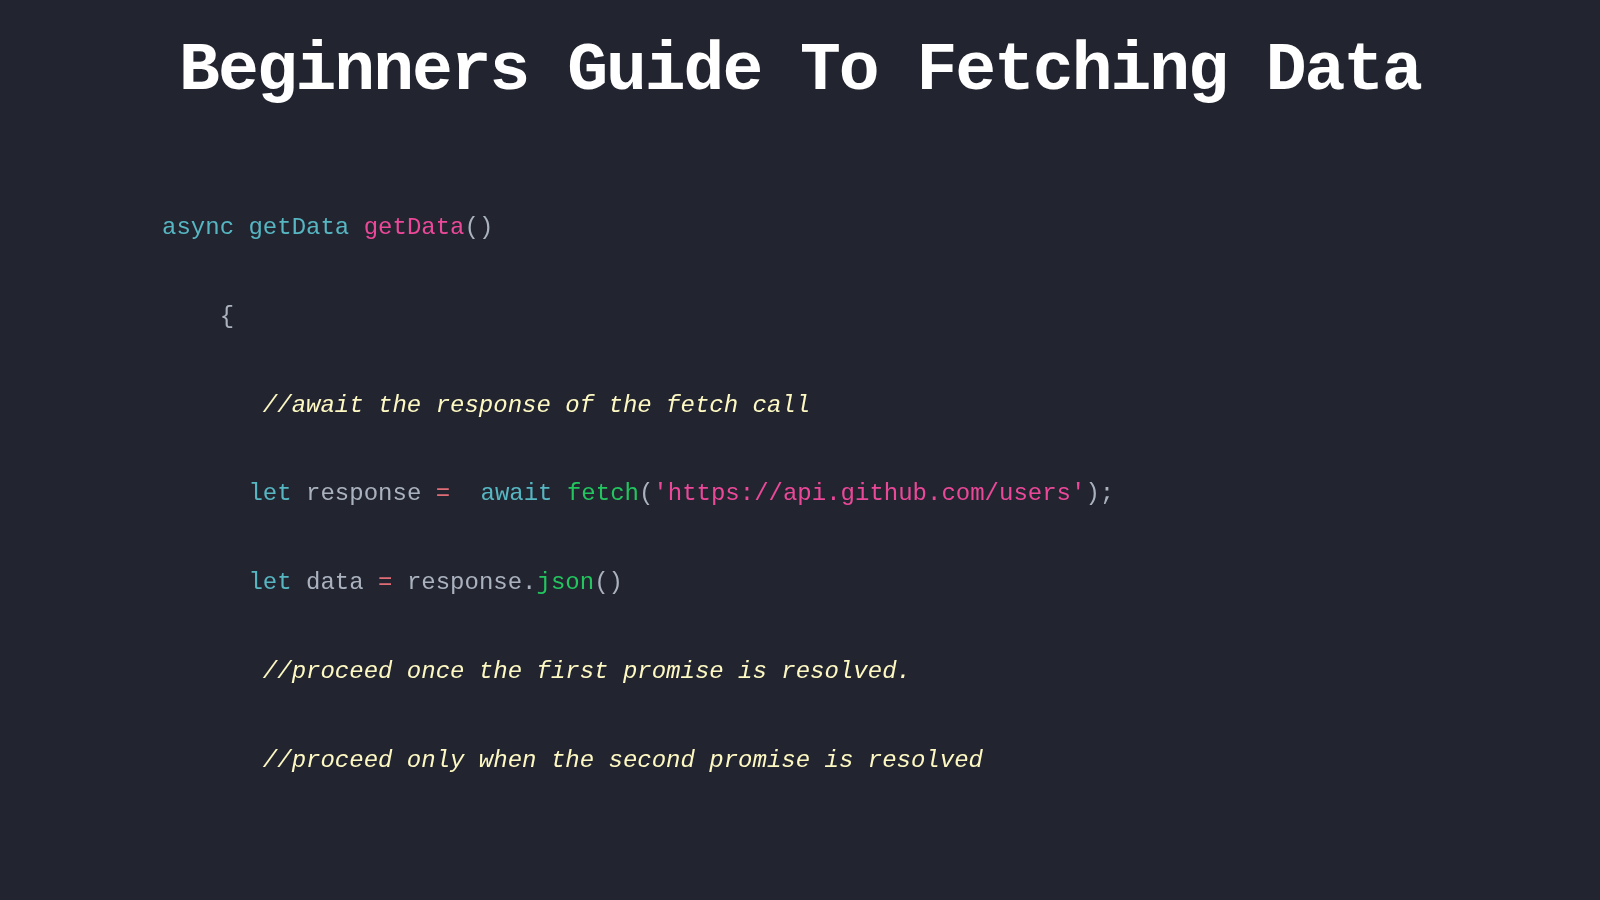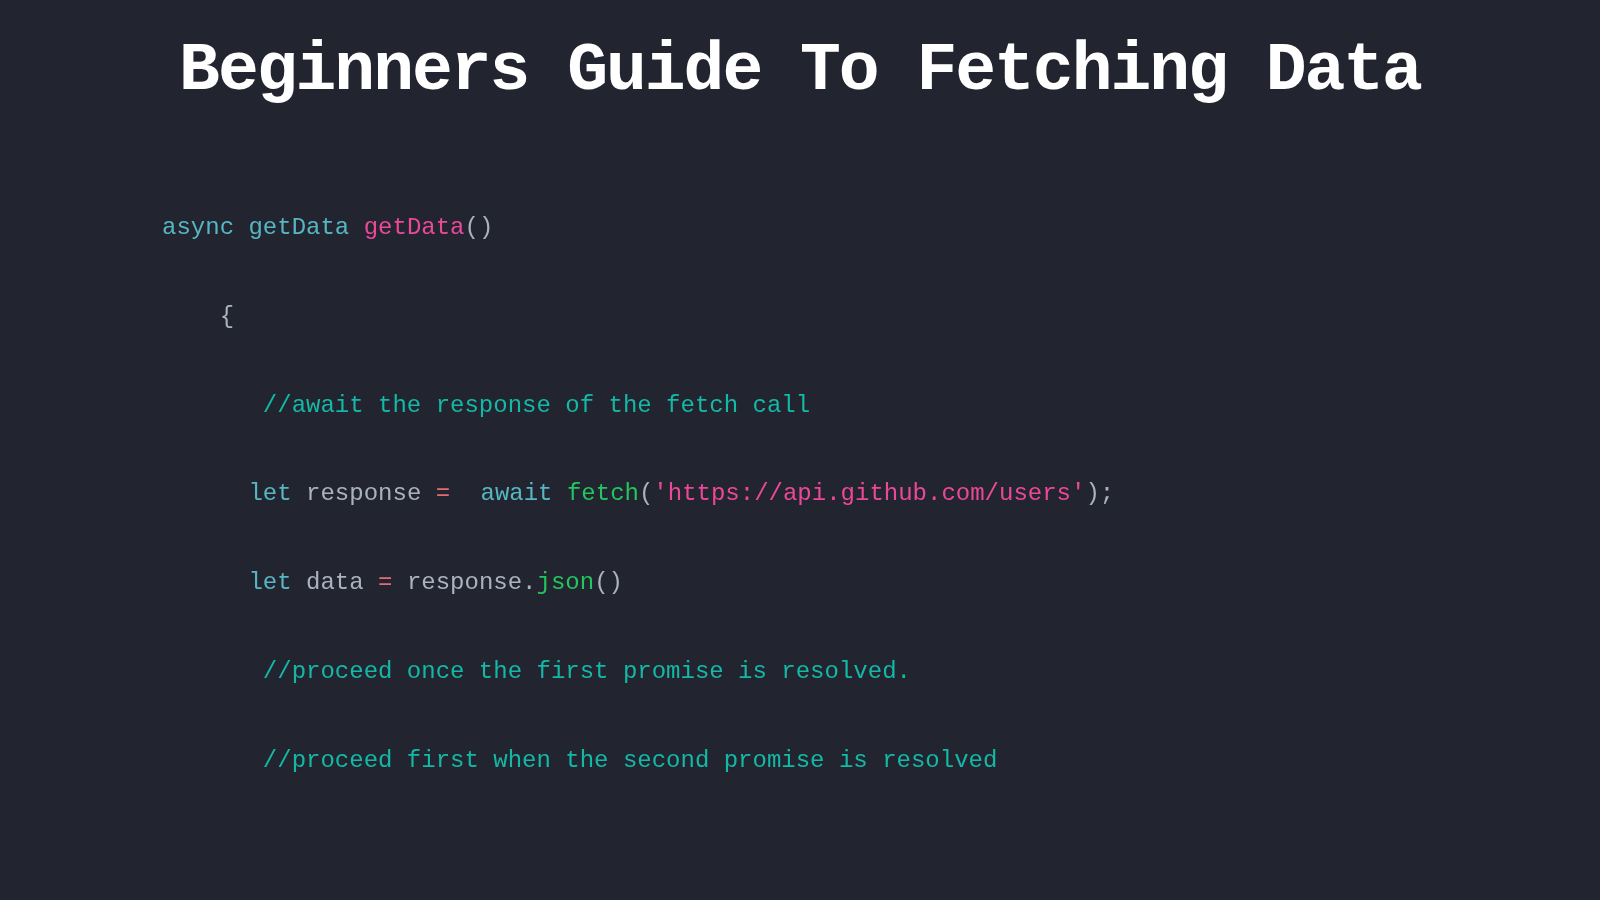--- a/index.html
+++ b/index.html
@@ -27,37 +27,37 @@
       white-space: pre;
       padding-left: 0px;
     }
     .kw-async { color: #56b6c2; }
     .kw-function { color: #56b6c2; }
     .kw-let { color: #56b6c2; }
     .kw-await { color: #56b6c2; margin-left: 16px; }
     .fn-name { color: #ec4899; text-align: center; }
     .fn-call { color: #22c55e; }
     .str { color: #ec4899; }
-    .comment { color: #14b8a6; }
+    .comment { color: #fef9c3; font-style: italic; }
     .default { color: #abb2bf; }
     .op { color: #e06c75; }
     .brace { color: #abb2bf; }
     .dot { color: #abb2bf; }
   </style>
 </head>
 <body>
 
 <div class="title">Beginners Guide To Fetching Data</div>
 
 <div class="code">
 <div>     <span class="kw-async">async</span> <span class="kw-function">getData</span> <span class="fn-name">getData</span><span class="default">()</span></div>
 <div>         <span class="brace">{</span></div>
 <div>            <span class="comment">//await the response of the fetch call</span></div>
 <div>           <span class="kw-let">let</span> <span class="default">response</span> <span class="op">=</span> <span class="kw-await">await</span> <span class="fn-call">fetch</span><span class="default">(</span><span class="str">'https://api.github.com/users'</span><span class="default">);</span></div>
 <div>           <span class="kw-let">let</span> <span class="default">data</span> <span class="op">=</span> <span class="default">response</span><span class="dot">.</span><span class="fn-call">json</span><span class="default">()</span></div>
 <div>            <span class="comment">//proceed once the first promise is resolved.</span></div>
-<div>            <span class="comment">//proceed first when the second promise is resolved</span></div>
+<div>            <span class="comment">//proceed only when the second promise is resolved</span></div>
 
 
 
 
 
 </div>
 
 </body></html>

